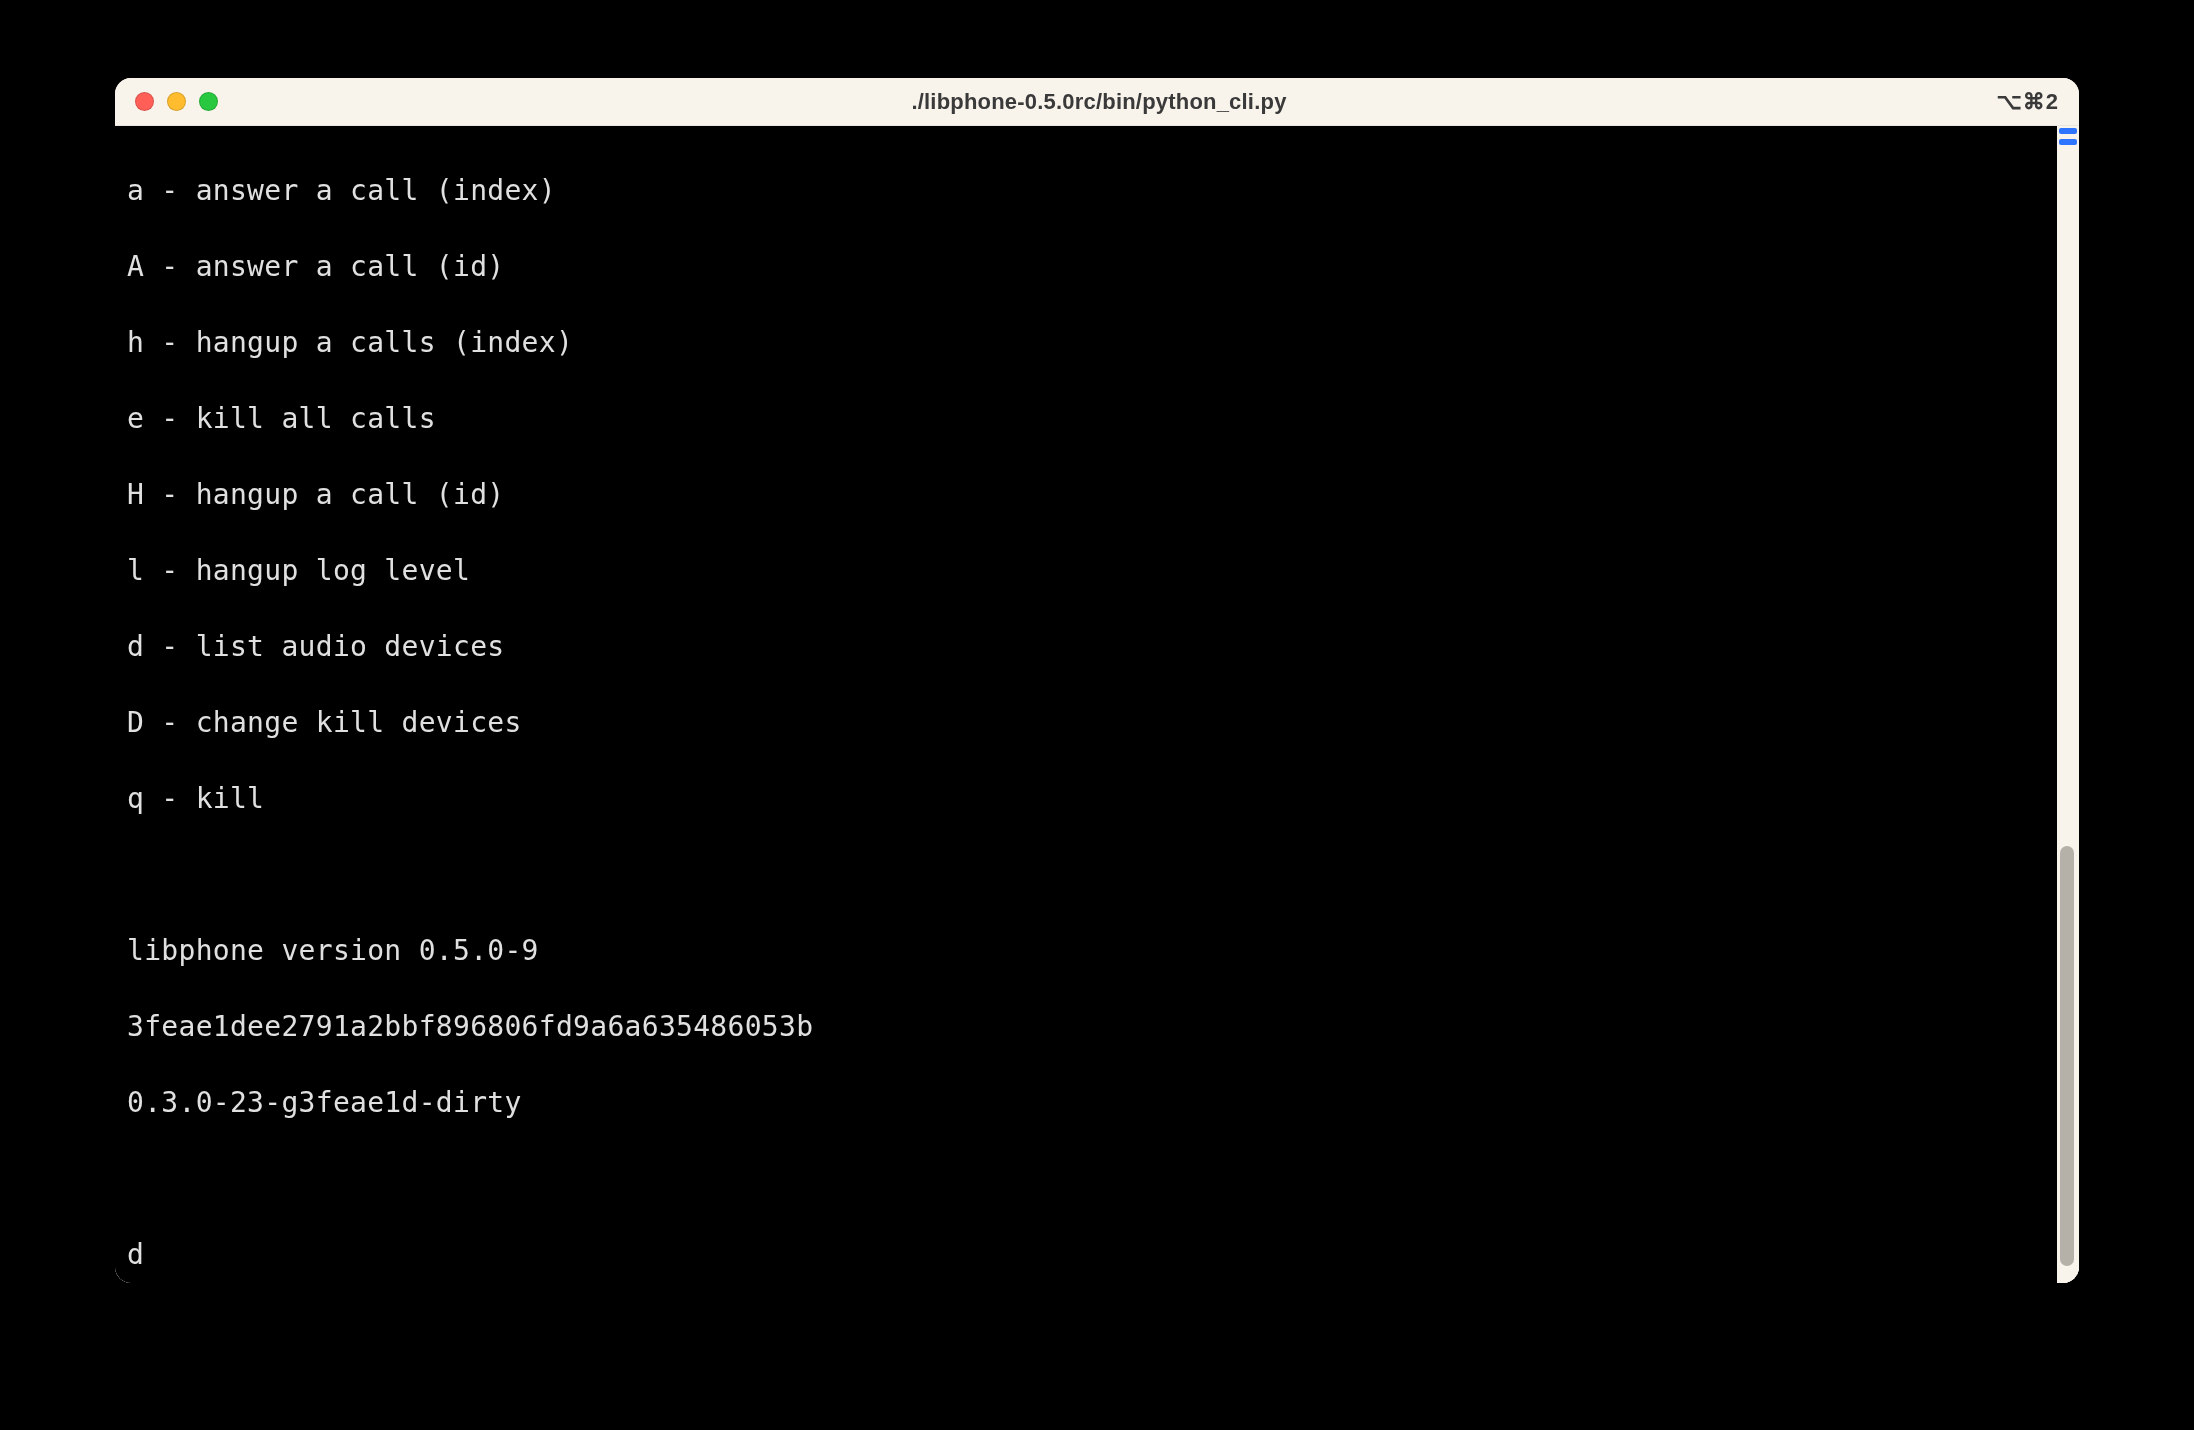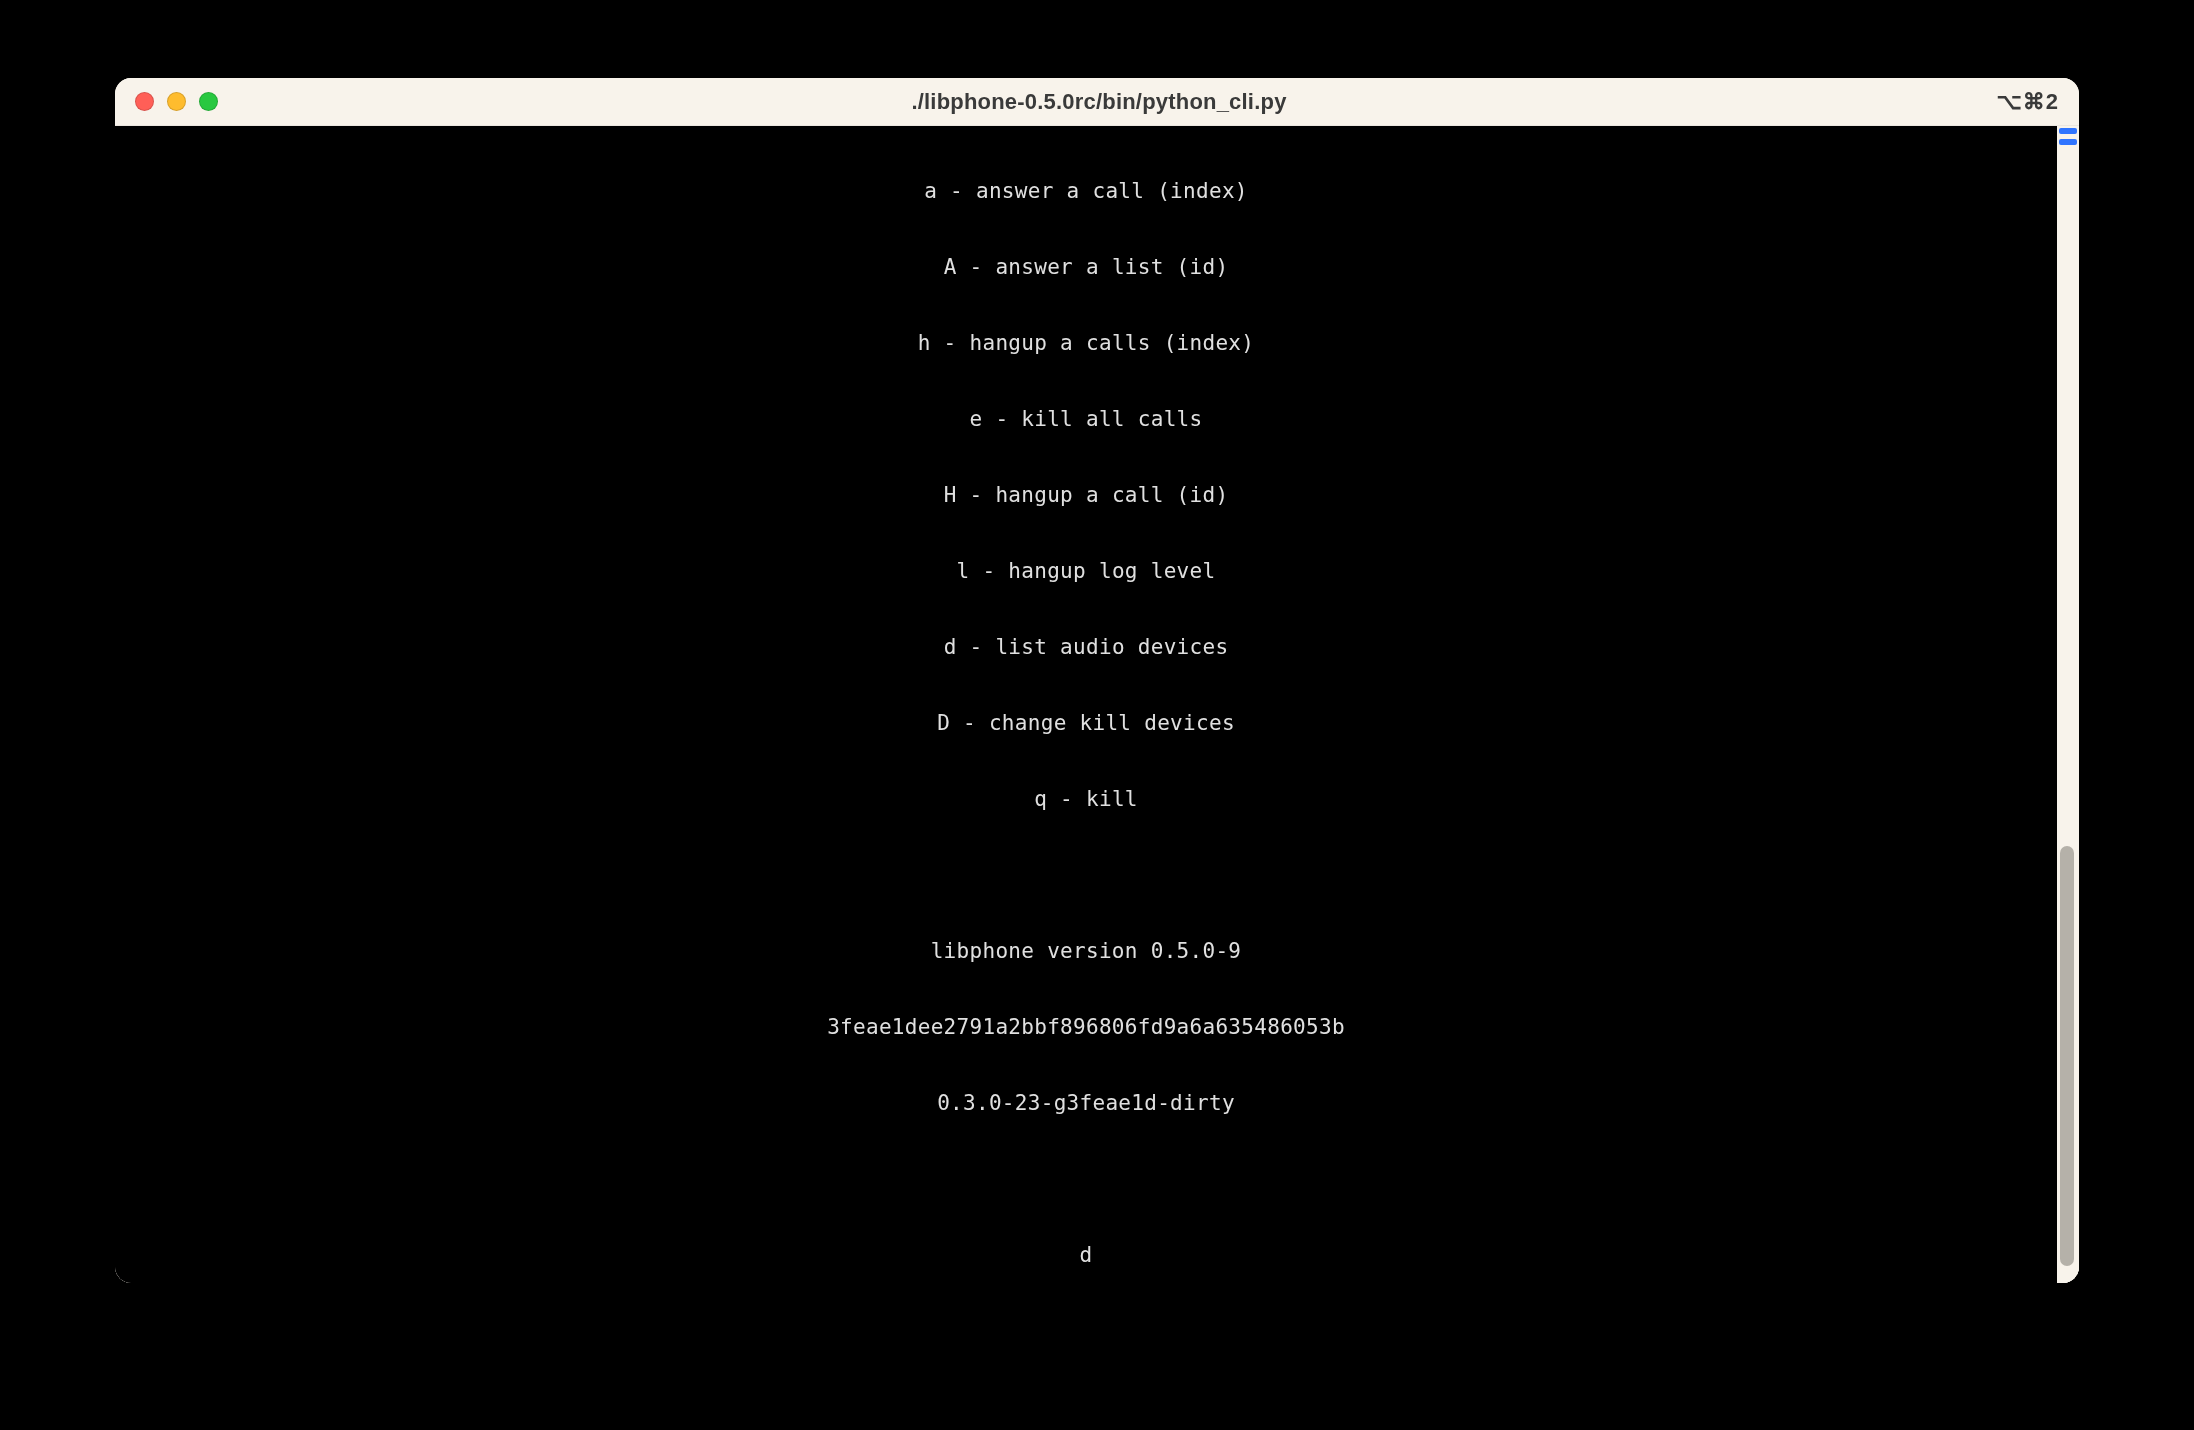--- a/index.html
+++ b/index.html
@@ -67,27 +67,26 @@
       flex: 1;
       display: flex;
       background: #f8f3eb;
       overflow: hidden;
     }
     .terminal {
       flex: 1;
       background: #000;
       color: #e0e0e0;
       font-family: "SF Mono", ui-monospace, Menlo, Consolas, monospace;
-      font-size: 21px;
+      font-size: 28px;
       line-height: 38px;
       padding: 8px 12px 8px 12px;
       white-space: pre;
       overflow: hidden;
       letter-spacing: 0.3px;
-      text-align: center;
     }
     .terminal .line { display: block; min-height: 38px; }
     .scrollbar-area {
       width: 22px;
       background: #f8f3eb;
       position: relative;
     }
     .blue-marks {
       position: absolute;
       top: 0; left: 0; right: 0;
@@ -121,21 +120,21 @@
       <div class="dot minimize"></div>
       <div class="dot zoom"></div>
     </div>
     <div class="title">./libphone-0.5.0rc/bin/python_cli.py</div>
     <div class="shortcut">⌥⌘2</div>
   </div>
 
   <div class="term-wrapper">
     <div class="terminal">
 <span class="line">a - answer a call (index)</span>
-<span class="line">A - answer a list (id)</span>
+<span class="line">A - answer a call (id)</span>
 <span class="line">h - hangup a calls (index)</span>
 <span class="line">e - kill all calls</span>
 <span class="line">H - hangup a call (id)</span>
 <span class="line">l - hangup log level</span>
 <span class="line">d - list audio devices</span>
 <span class="line">D - change kill devices</span>
 <span class="line">q - kill</span>
 <span class="line"></span>
 <span class="line">libphone version 0.5.0-9</span>
 <span class="line">3feae1dee2791a2bbf896806fd9a6a635486053b</span>

